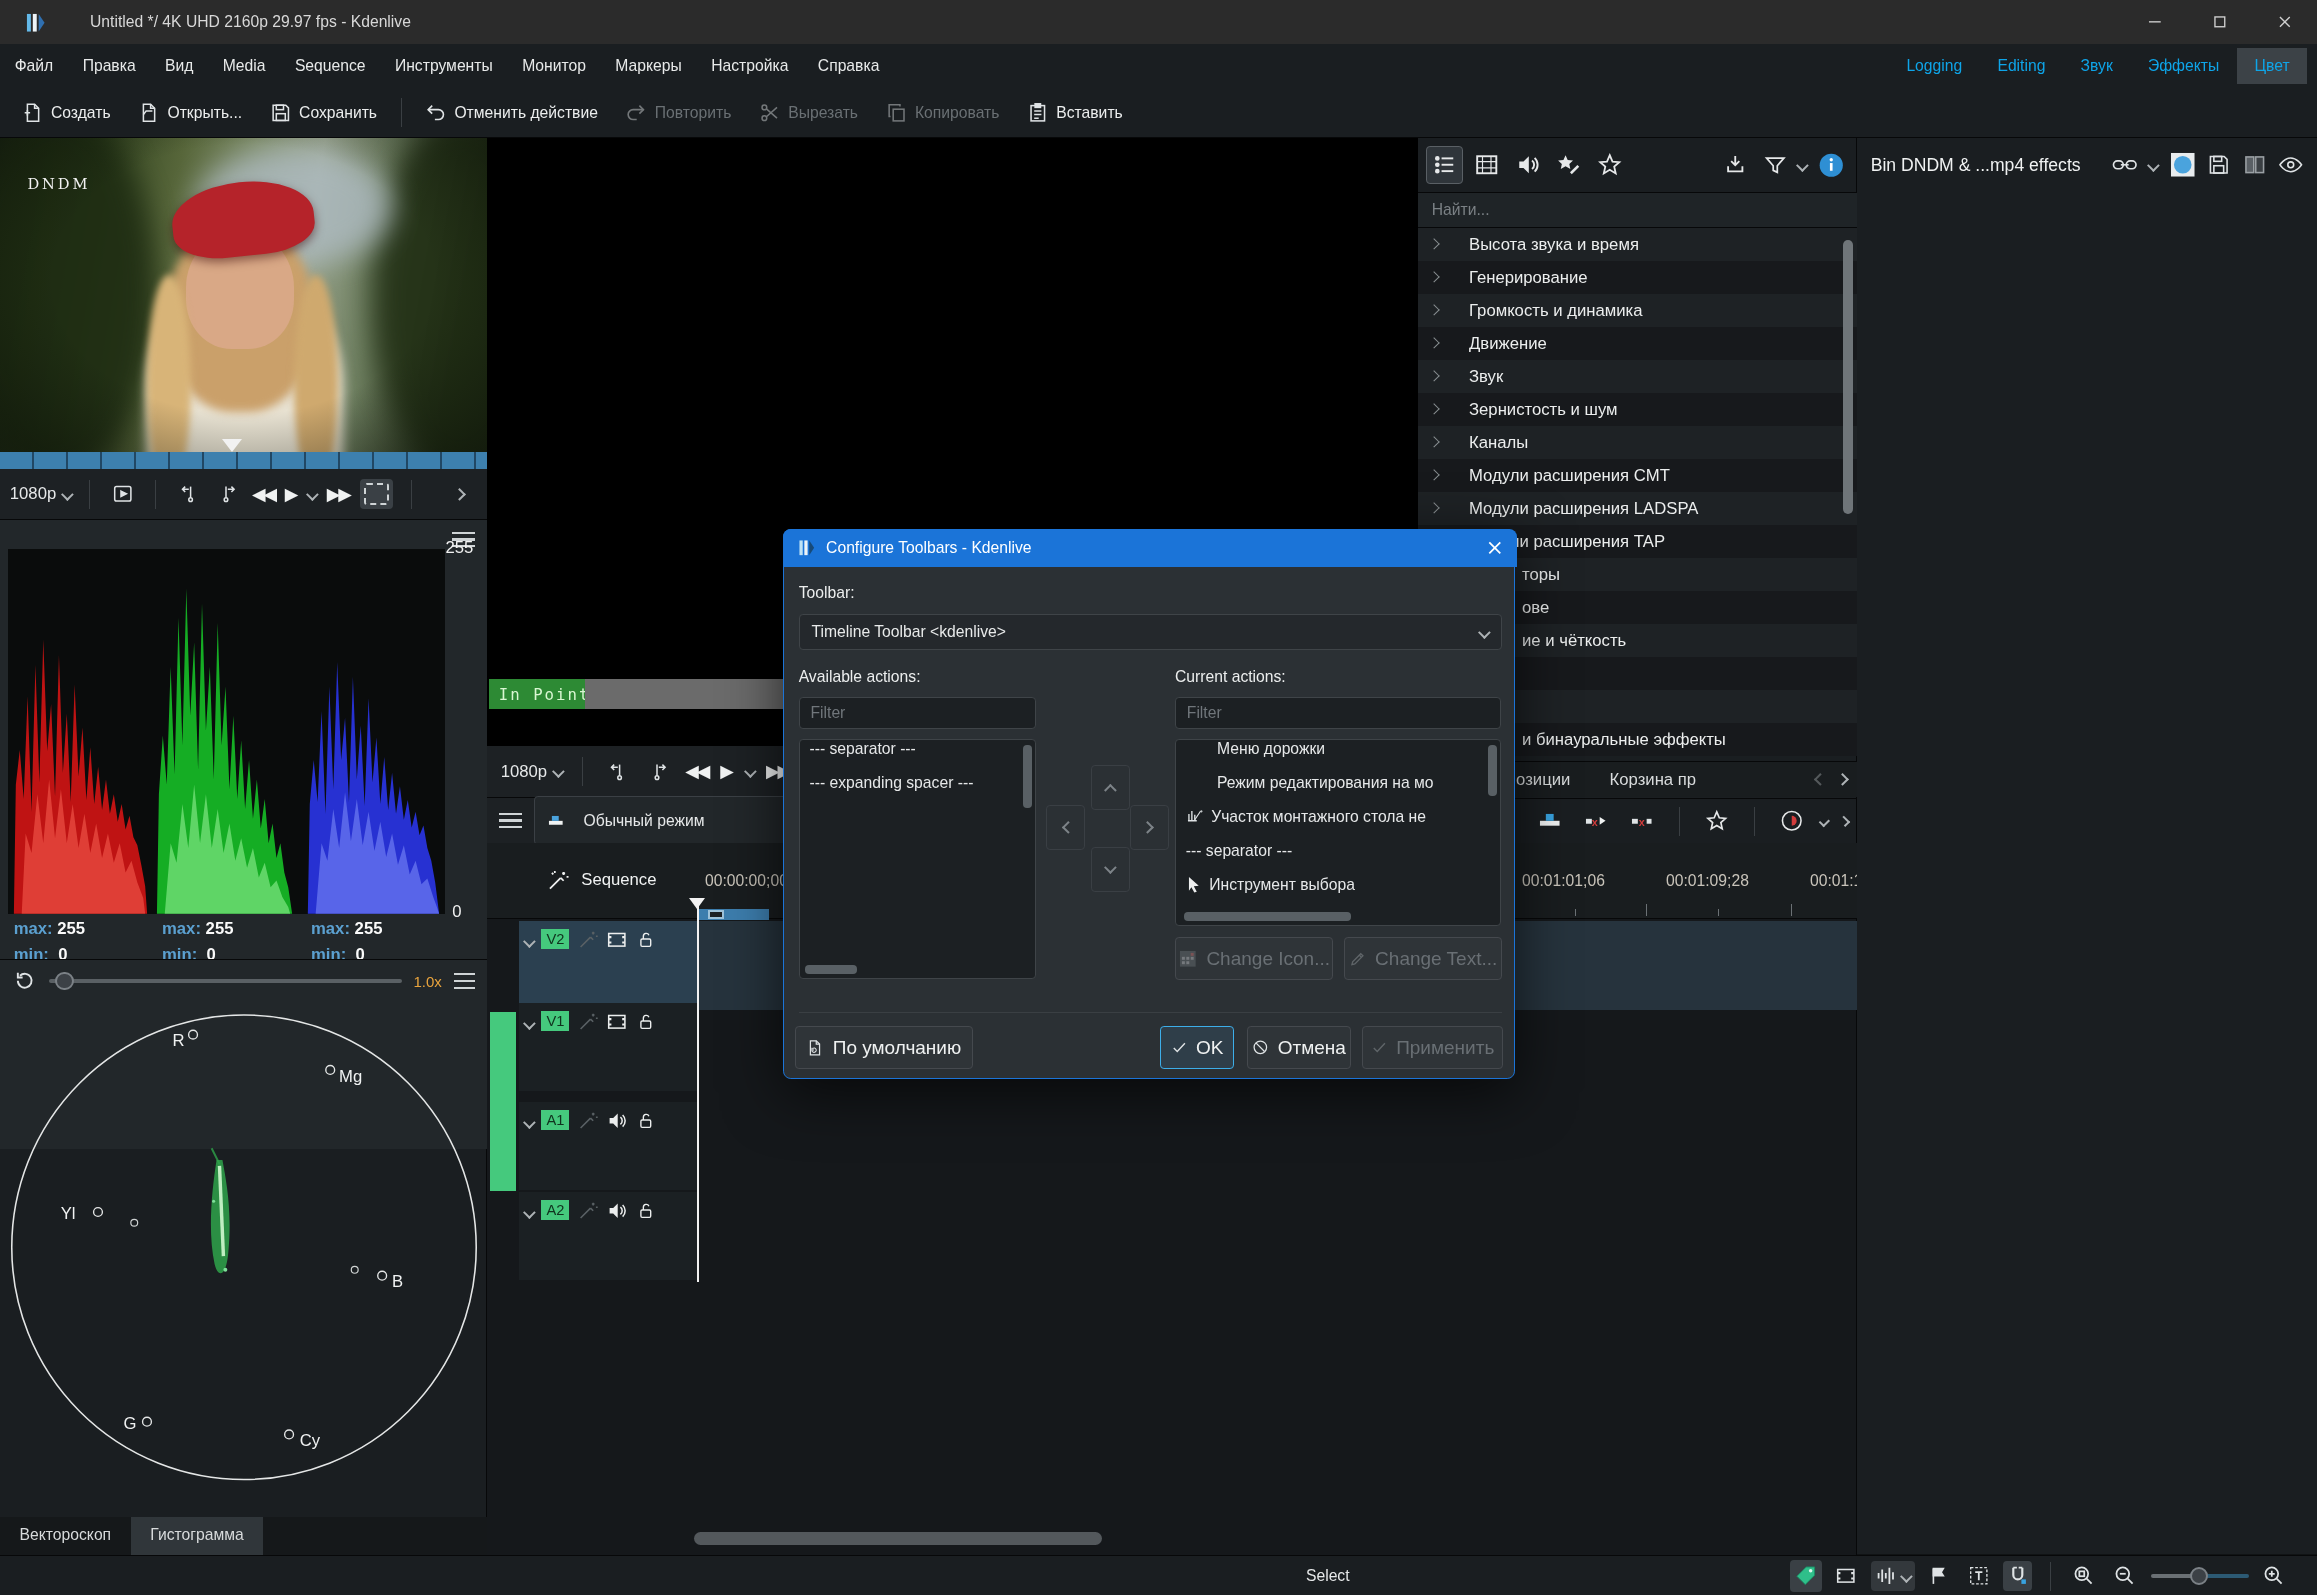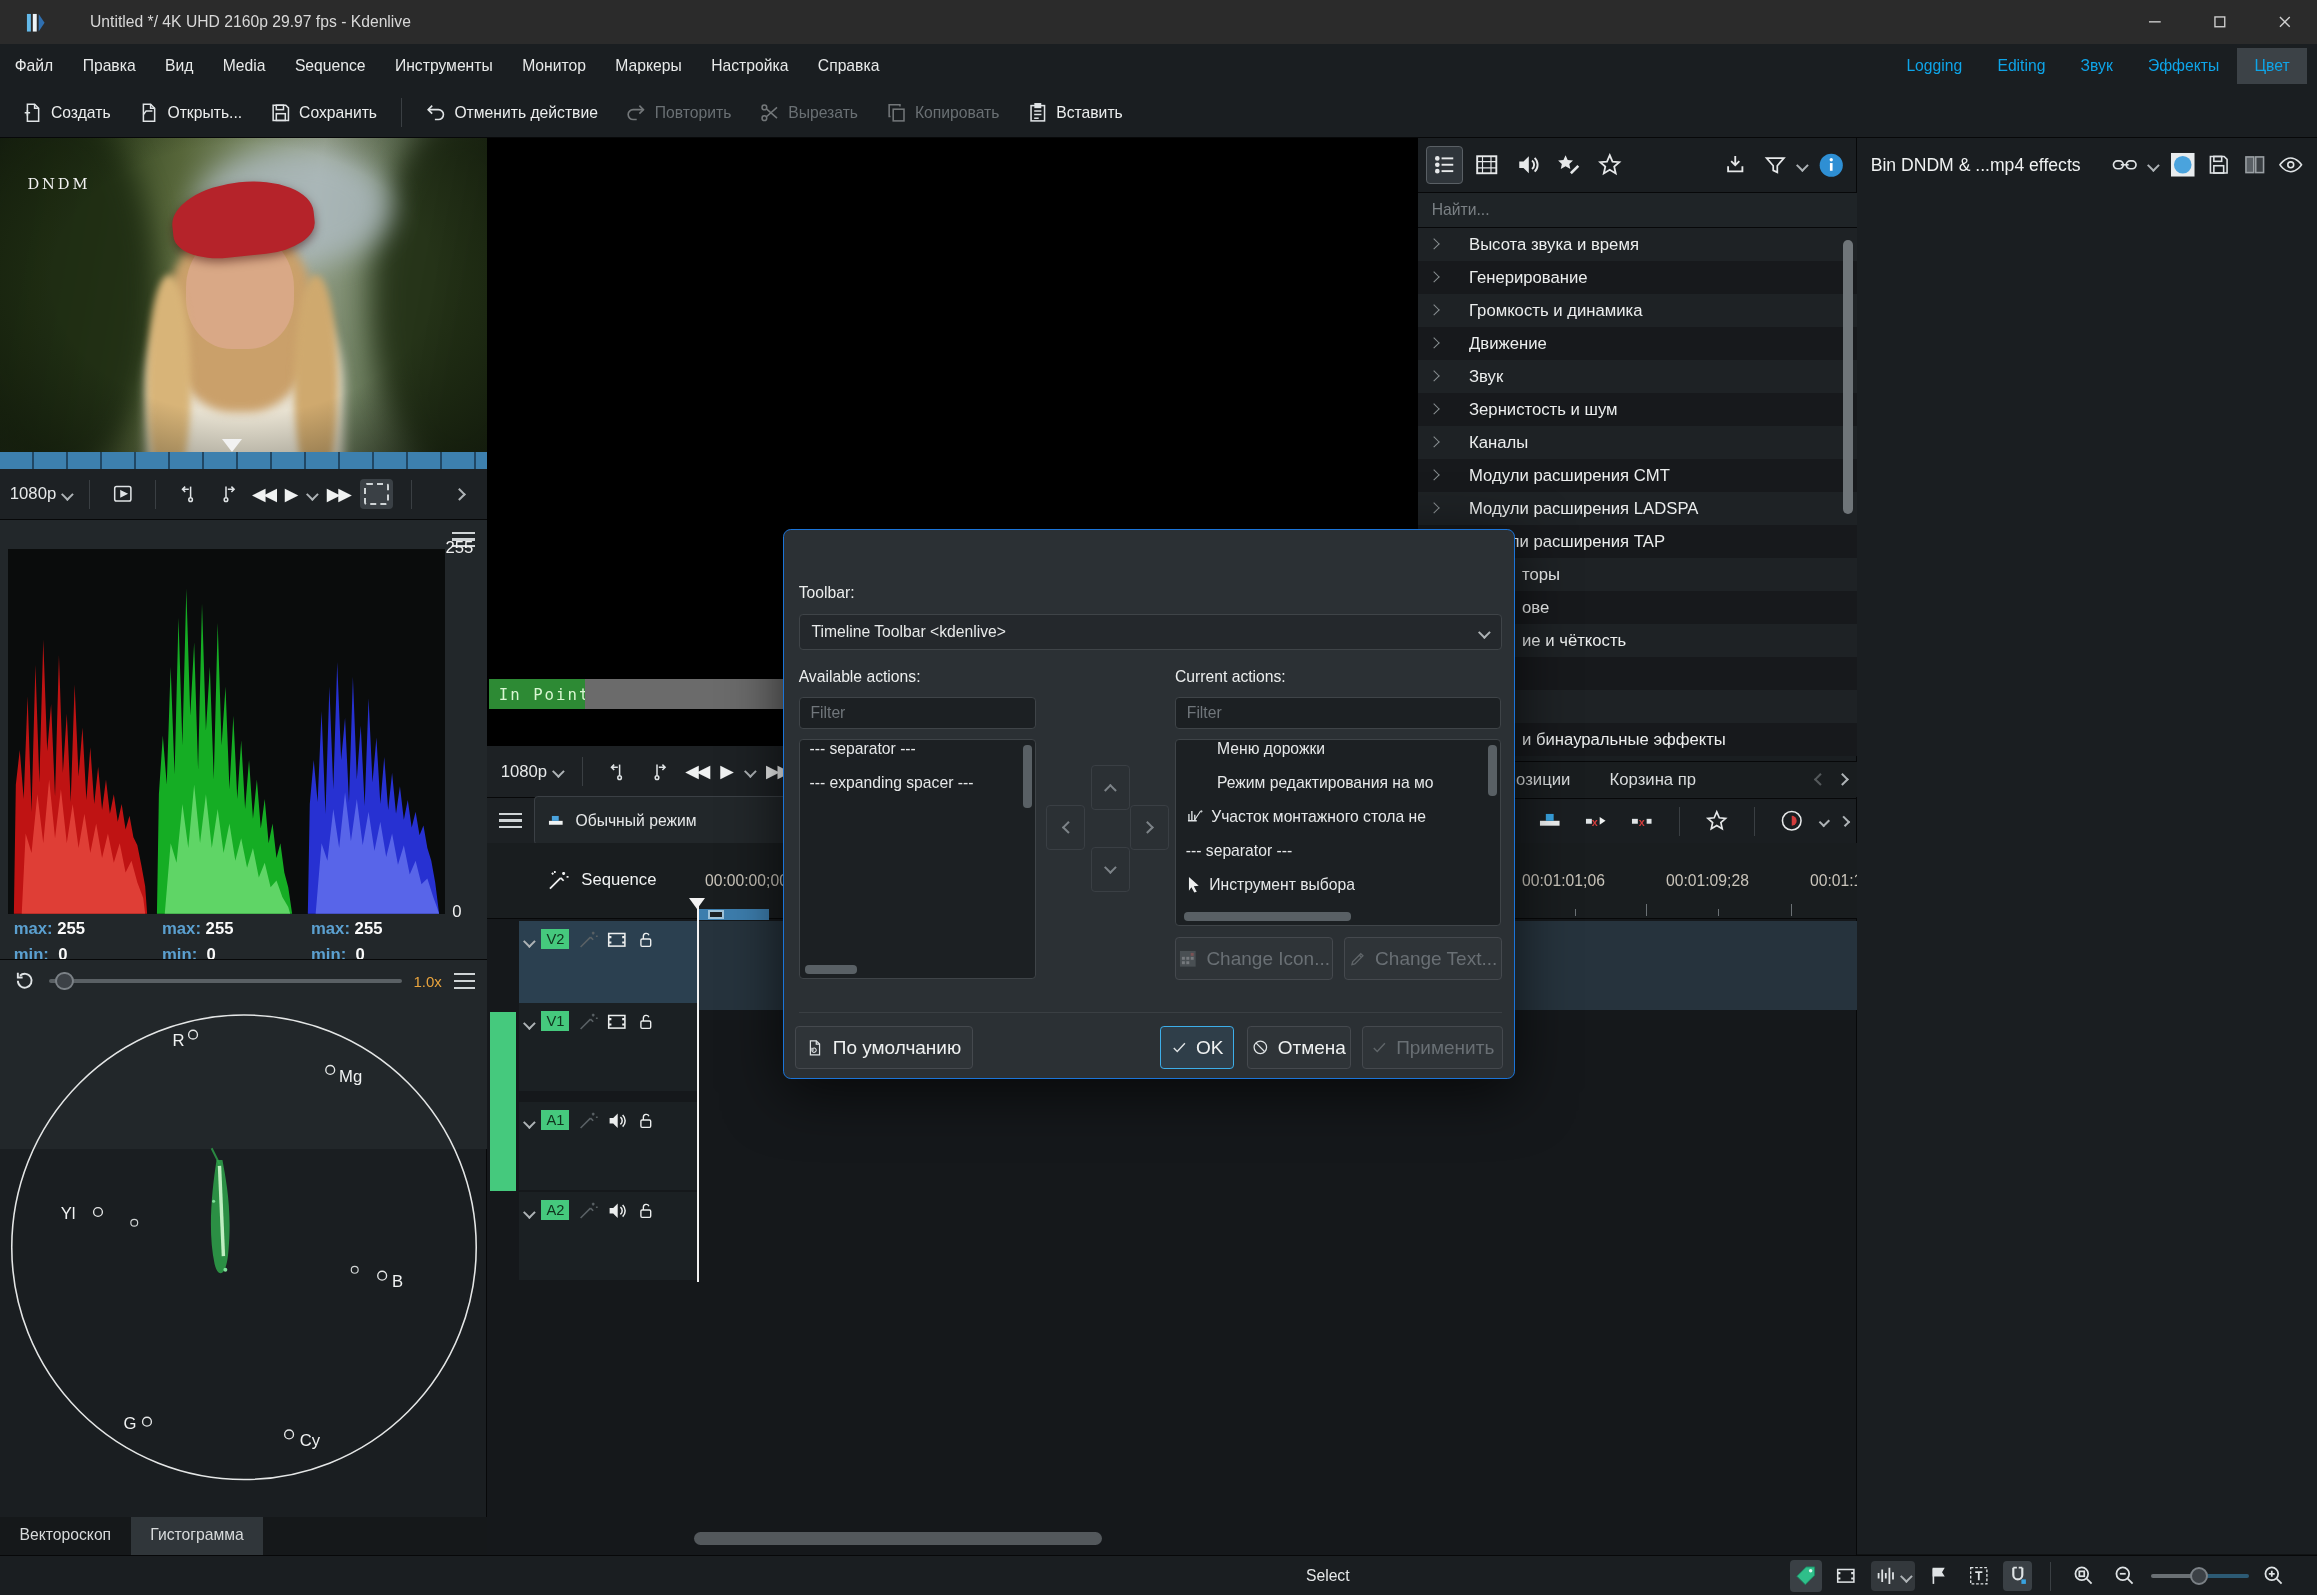--- a/index.html
+++ b/index.html
@@ -65,21 +65,21 @@
   .tab { padding:8.8px 19.6px; color:#d8dbdc; }
   .tab.active { background:#30363a; }
 
   
   #cm-black { left:0; top:0; width:931px; height:608px; background:#000; }
   #inpoint { position:absolute; left:2px; top:541px; height:30px; background:#2d8a34; color:#d9f7d2;
              font-family:"DejaVu Sans Mono", monospace; font-size:15.7px; display:flex; align-items:center; padding:0 9.8px; letter-spacing:2px;}
   #graybar { position:absolute; left:98px; top:541px; height:30px; right:0; background:#6b6b6b; }
   #cm-controls { left:0; top:608px; width:931px; height:51px; background:#1d2124; display:flex; align-items:center; gap:11.8px; padding:0 13.7px; font-size:16.7px; }
   #tl-toolbar { left:0; top:659px; width:931px; height:46px; background:#1d2124; border-top:1px solid #070809; display:flex; align-items:center; gap:11.8px; padding:0 11.8px;}
-  #mode-combo { display:flex; align-items:center; gap:11px; background:#22272a; border:1px solid #3b4045; border-radius:3.9px; height:49px; padding:0 11.8px; width:377px; font-size:15.7px;}
+  #mode-combo { display:flex; align-items:center; gap:19px; background:#22272a; border:1px solid #3b4045; border-radius:3.9px; height:49px; padding:0 11.8px; width:377px; font-size:15.7px;}
   .burger { width:21.6px; height:15.7px; border-top:2.9px solid #cfd4d6; border-bottom:2.9px solid #cfd4d6; position:relative; }
   .burger:before { content:""; position:absolute; left:0; top:4.4px; width:100%; height:2.9px; background:#cfd4d6; }
 
   
   #fx-toolbar { left:0; top:0; width:439px; height:54px; display:flex; align-items:center; gap:5.9px; padding:0 7.8px; }
   .fxb { padding:4.9px; border-radius:3.9px; display:flex; }
   .fxb.sel { background:#2f353a; border:1px solid #5a6065; }
   #fx-search { left:0; top:54px; width:439px; height:36px; background:#1f2427; border-top:1px solid #070809; border-bottom:1px solid #070809; }
   #fx-search input { width:100%; height:100%; background:transparent; border:none; outline:none; color:#e6e8e9; font-size:15.7px; padding:0 13.7px; font-family:"Liberation Sans",sans-serif;}
   #fx-search input::placeholder { color:#7b8185; }
@@ -830,20 +830,31 @@
   <span class="mbtn">
       <svg width="23.5" height="23.5" viewBox="0 0 24 24" fill="none" stroke="#dfe3e5" stroke-width="1.8">
         <circle cx="10" cy="10" r="6.5"></circle>
         <path d="M15 15l5 5"></path>
         <path d="M7 10h6M10 7v6"></path>
       </svg>
     </span>
 </div>
 
 <div class="abs" id="dialog">
+  <div id="dlg-title">
+    <svg width="19.6" height="19.6" viewBox="0 0 24 24">
+        <rect x="3" y="3" width="4" height="18" fill="#bfe2f5"></rect>
+        <rect x="9" y="3" width="4" height="18" fill="#eef4f8"></rect>
+        <polygon points="15,3 21,12 15,21" fill="#174a78"></polygon>
+      </svg>
+    <span>Configure Toolbars - Kdenlive</span>
+    <svg width="17.6" height="17.6" viewBox="0 0 16 16" style="margin-left:auto">
+        <path d="M3 3l10 10M13 3L3 13" stroke="#fff" stroke-width="1.6"></path>
+      </svg>
+  </div>
 
   <span class="dlabel" style="left:14.7px;top:54px">Toolbar:</span>
   <div class="din" style="position:absolute;left:14.7px;top:84px;width:703px;height:36px;display:flex;align-items:center;padding:0 11.8px;background:#24282c">
     <span>Timeline Toolbar &lt;kdenlive&gt;</span>
     <span class="chev" style="margin-left:auto"></span>
   </div>
 
   <span class="dlabel" style="left:14.7px;top:138px">Available actions:</span>
   <span class="dlabel" style="left:391px;top:138px">Current actions:</span>
 

